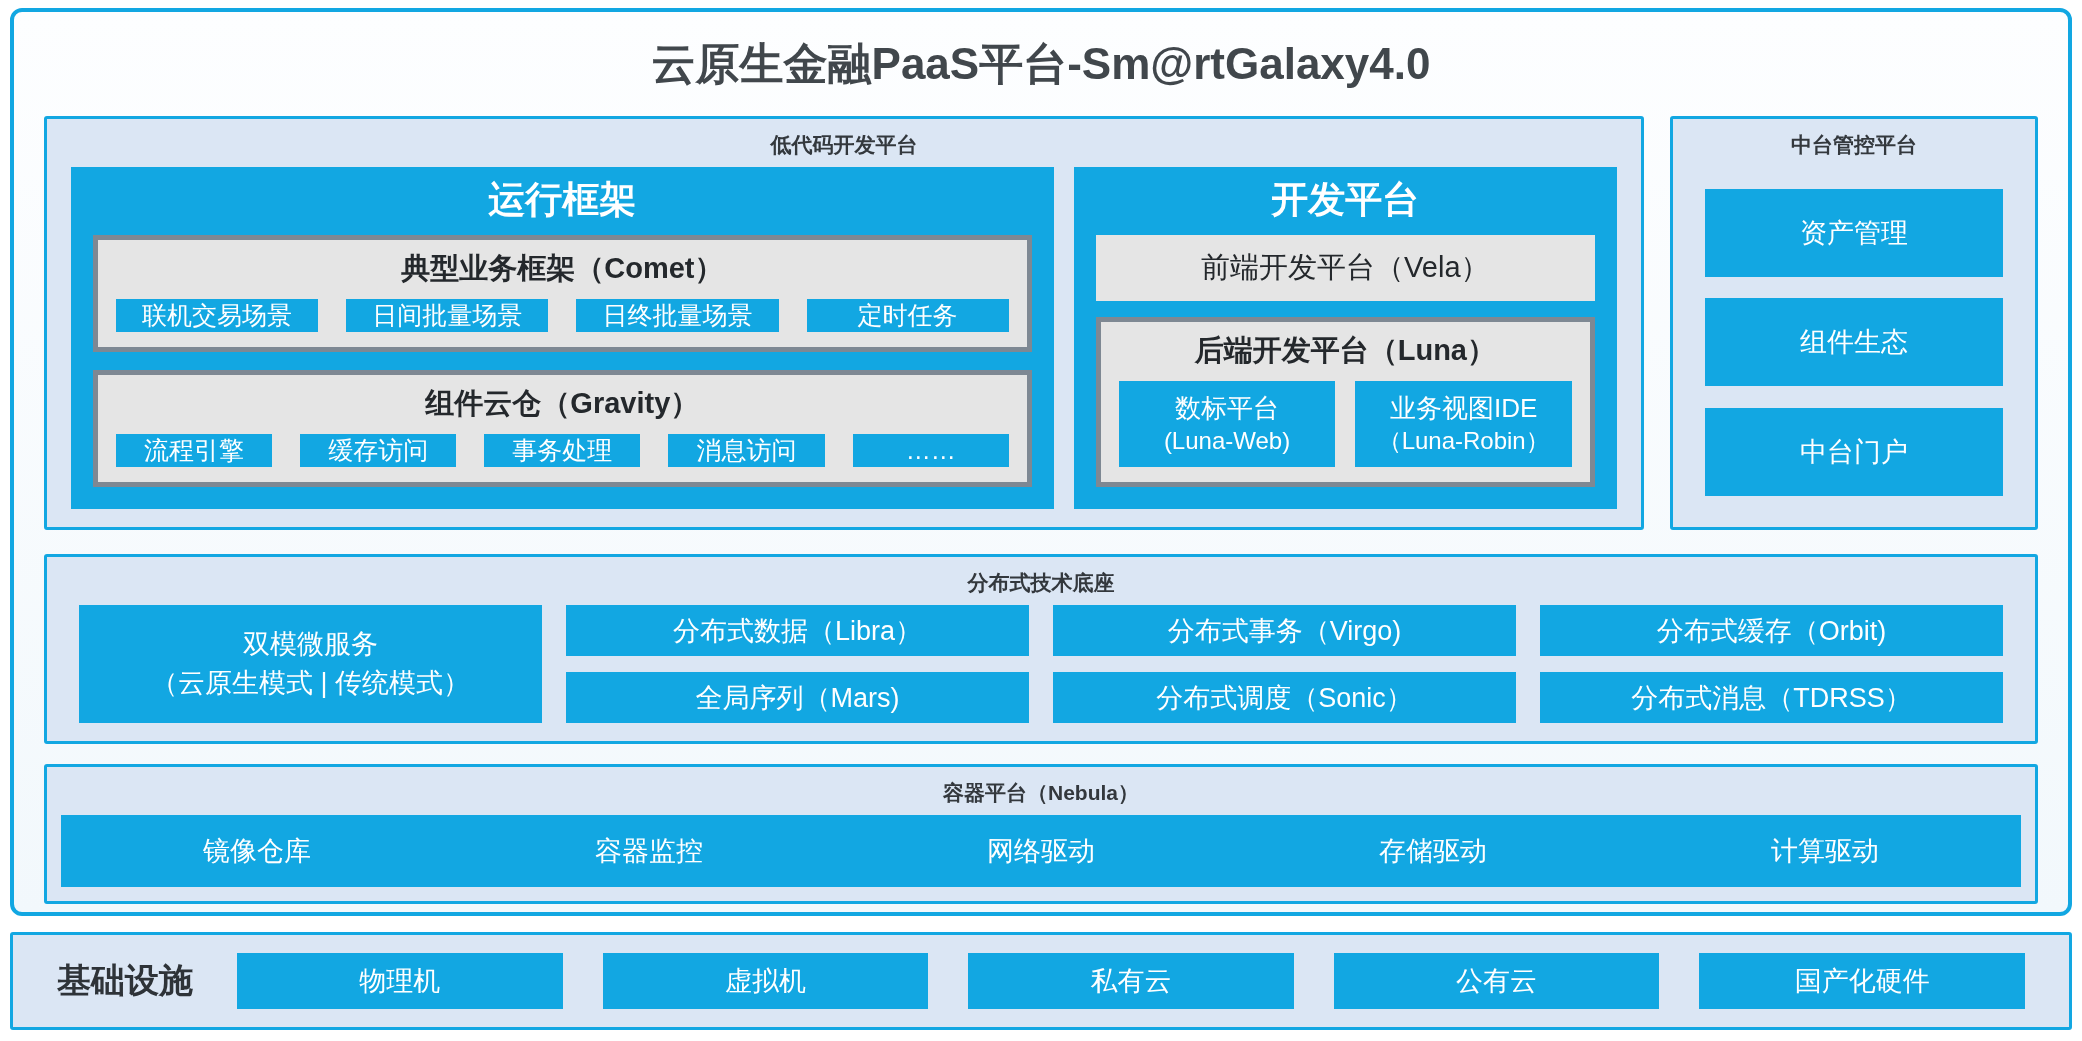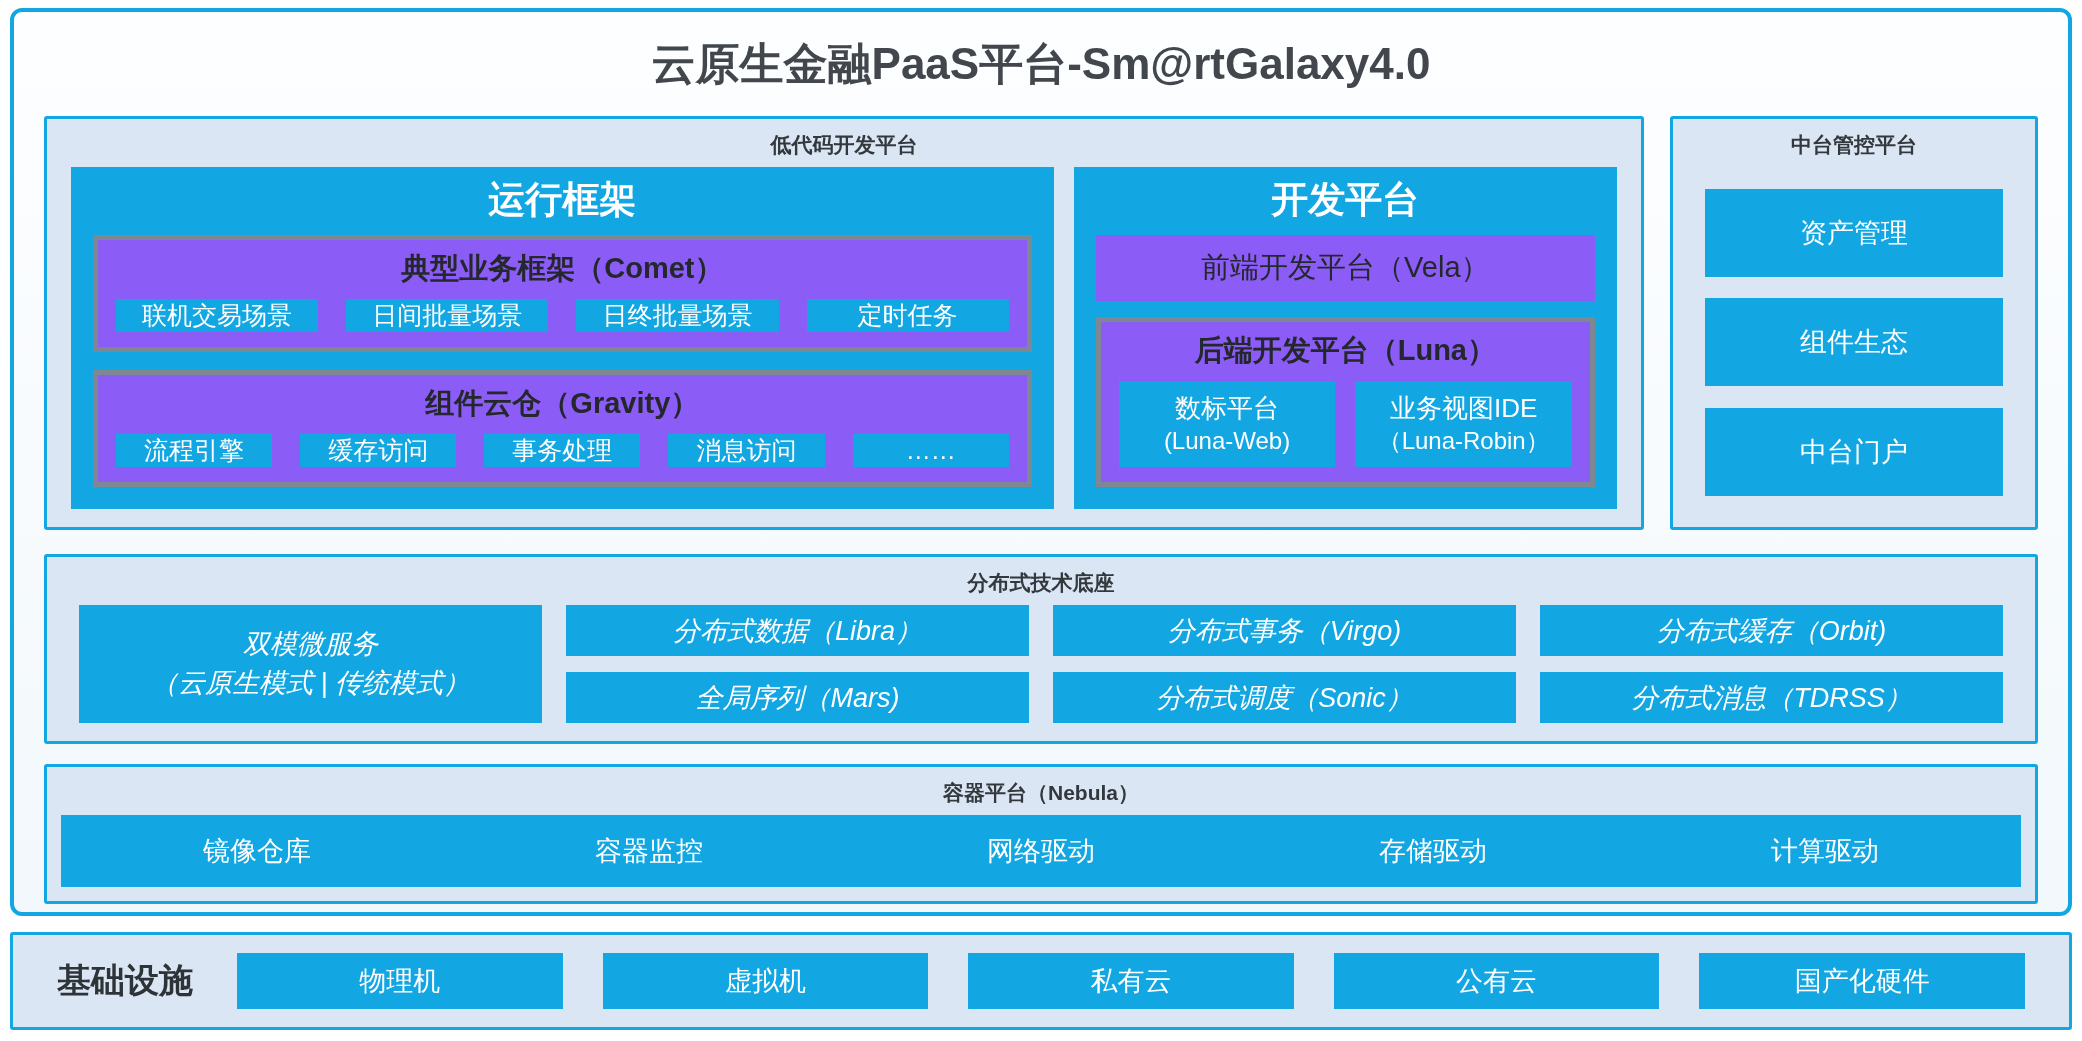--- a/index.html
+++ b/index.html
@@ -34,21 +34,21 @@
     padding:12px 0 8px;
   }
   .lowcode-panel{flex:1;display:flex;flex-direction:column;}
   .lowcode-content{flex:1;display:flex;gap:20px;padding:0 24px 24px;}
 
   .blue-box{background:var(--cyan);display:flex;flex-direction:column;padding:0 22px 22px;}
   .runtime-box{flex:1.88;}
   .dev-box{flex:1;}
   .blue-box-title{color:#fff;text-align:center;font-size:37px;font-weight:700;padding:8px 0 10px;}
 
-  .white-box{background:#8b5cf6;}
+  .white-box{background:#e5e5e5;}
   .framed{border:5px solid var(--gray);}
   .subsection{display:flex;flex-direction:column;padding:2px 18px 15px;flex:1;}
   .comet-box{margin-bottom:18px;}
   .subsection-title{text-align:center;font-size:29px;font-weight:600;color:var(--ink);padding:7px 0 10px;}
   .chip-row{flex:1;display:flex;gap:28px;}
   .chip{
     flex:1;background:var(--cyan);color:#fff;font-size:25px;
     display:flex;align-items:center;justify-content:center;text-align:center;
   }
   .vela-box{
@@ -61,21 +61,21 @@
   .chip-line2{font-size:24px;}
 
   .mid-panel{width:368px;display:flex;flex-direction:column;}
   .mid-buttons{flex:1;display:flex;flex-direction:column;justify-content:space-evenly;padding:0 32px 10px;}
   .mid-btn{
     height:88px;background:var(--cyan);color:#fff;font-size:27px;
     display:flex;align-items:center;justify-content:center;
   }
 
   .dist-panel{margin-top:24px;height:190px;display:flex;flex-direction:column;}
-  .dist-content{flex:1;display:flex;gap:24px;padding:0 32px 18px;font-style:italic;}
+  .dist-content{flex:1;display:flex;gap:24px;padding:0 32px 18px;}
   .dual-box{
     flex:1;background:var(--cyan);color:#fff;display:flex;flex-direction:column;
     align-items:center;justify-content:center;font-size:27px;line-height:1.45;text-align:center;
   }
   .dist-col{flex:1;display:flex;flex-direction:column;gap:16px;}
   .dist-cell{
     flex:1;background:var(--cyan);color:#fff;font-size:27px;
     display:flex;align-items:center;justify-content:center;
   }
 

